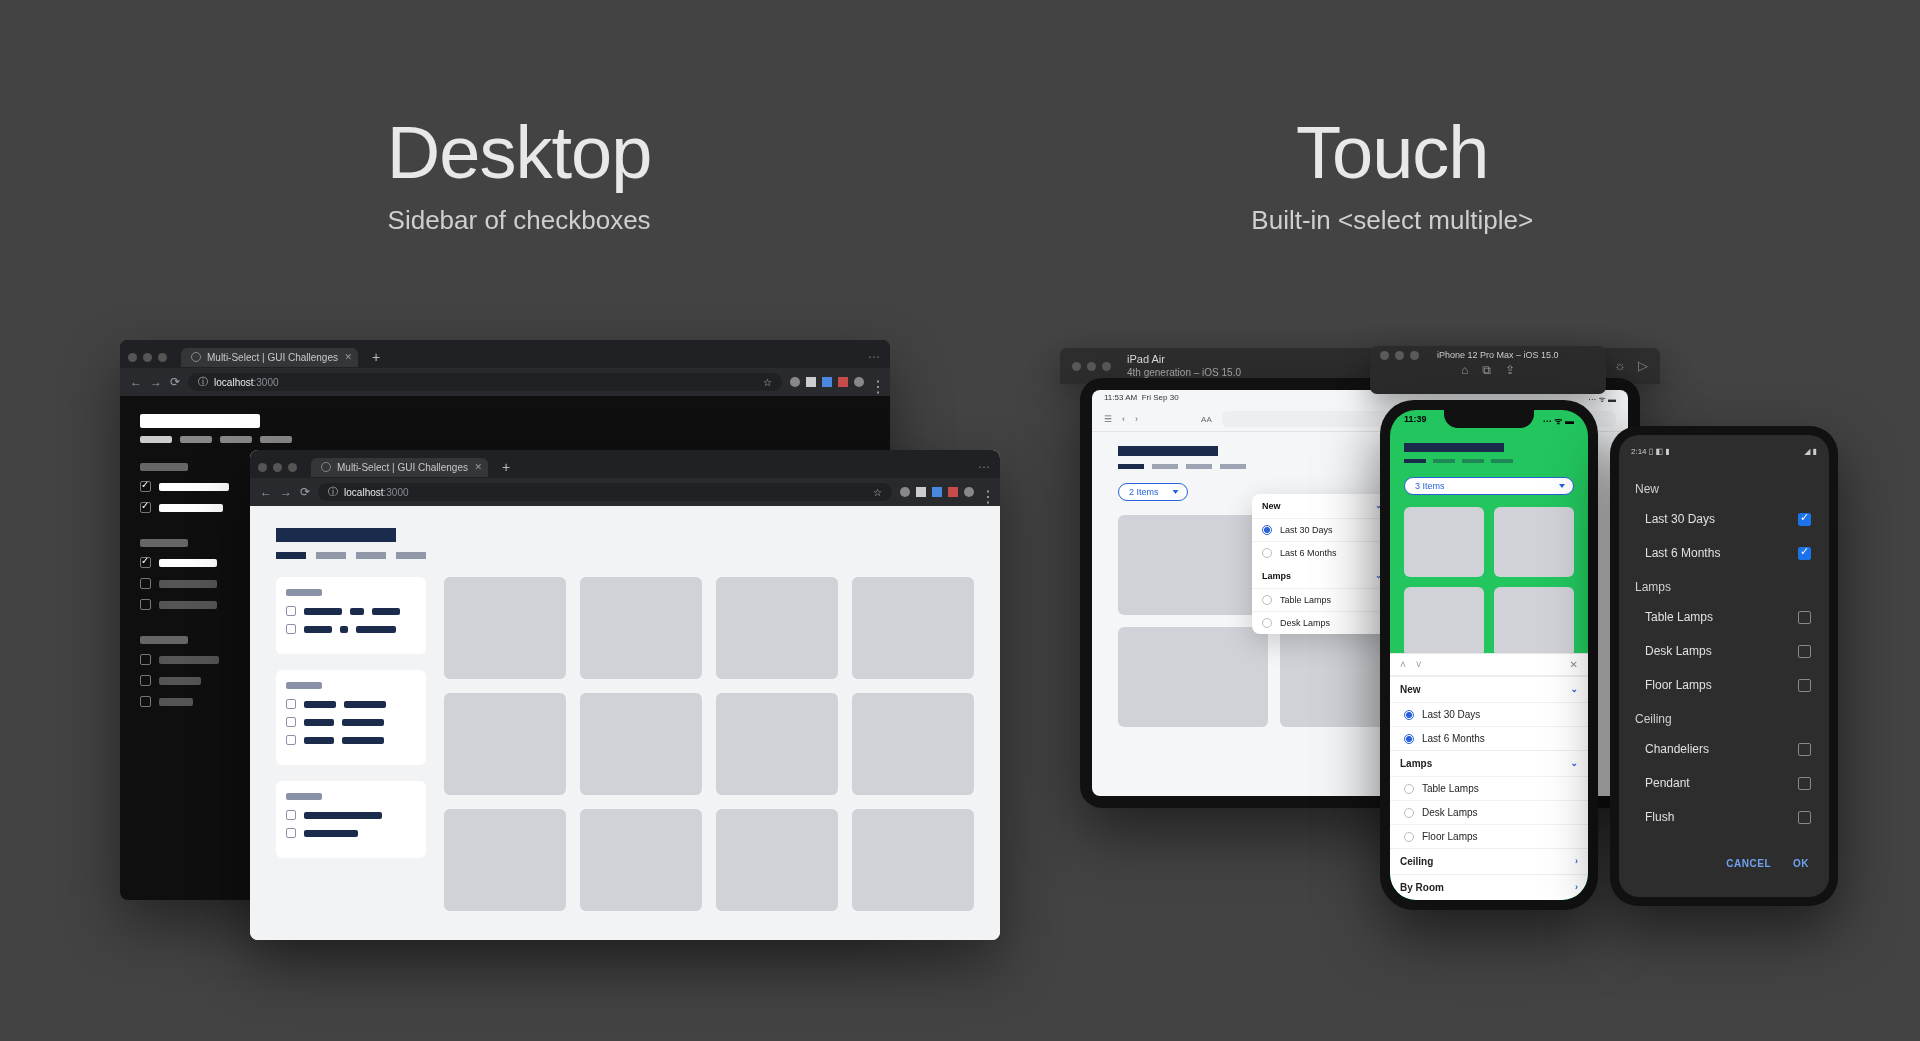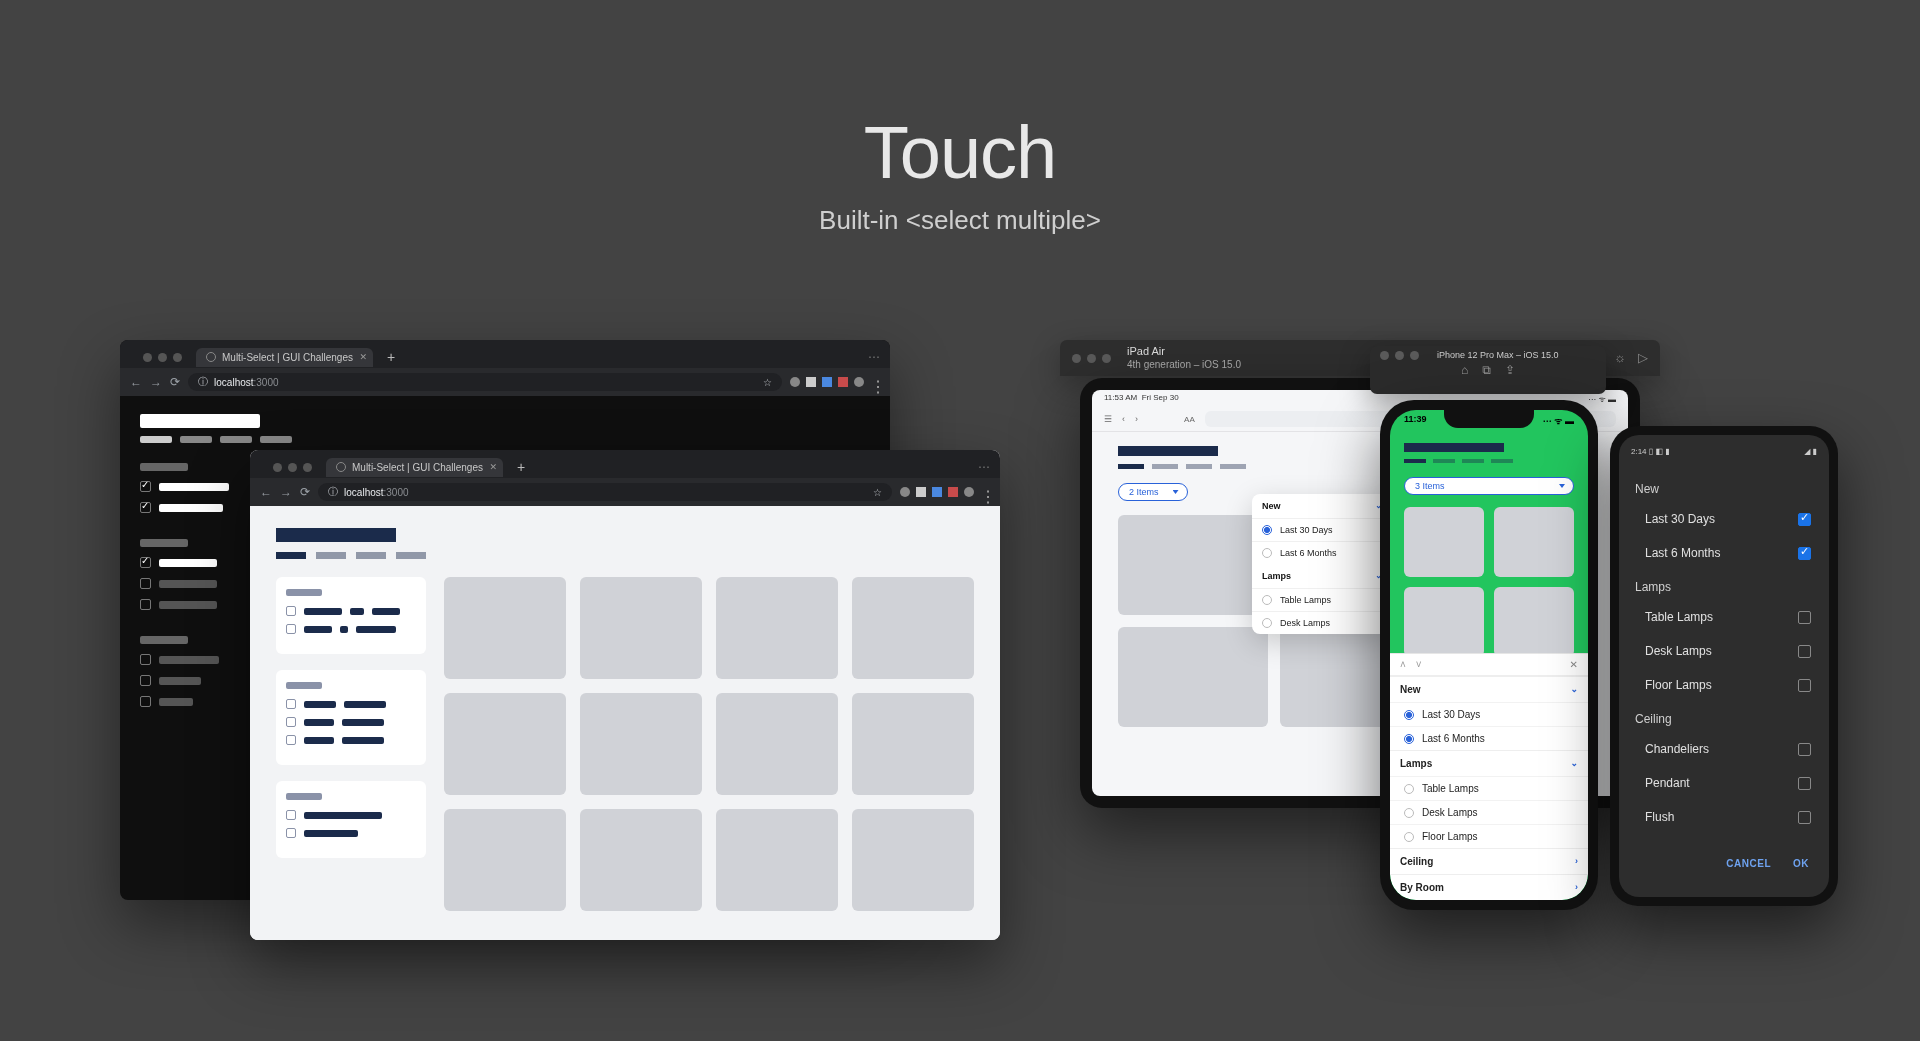--- a/index.html
+++ b/index.html
@@ -50,21 +50,21 @@
     width: 770px; height: 560px;
     background: #0f0f0f;
   }
   .browser.front {
     left: 130px; top: 110px;
     width: 750px; height: 490px;
     background: #f2f3f5;
   }
   .chrome-top {
     background: #202124;
-    padding: 6px 10px 0 23px;
+    padding: 6px 10px 0 8px;
   }
   .chrome-tabs { display: flex; align-items: center; gap: 8px; height: 22px; }
   .traffic { display: flex; gap: 6px; margin-right: 6px; }
   .traffic span { width: 9px; height: 9px; border-radius: 50%; background: #555; display:inline-block; }
   .tab {
     background: #35363a;
     color: #c8c8c8;
     font-size: 10px;
     padding: 4px 20px 4px 10px;
     border-radius: 6px 6px 0 0;
@@ -126,21 +126,21 @@
 
   
   .touch-area {
     position: absolute;
     left: 1060px;
     top: 340px;
     width: 800px;
     height: 620px;
   }
   .sim-toolbar {
-    position:absolute; left:0; top:0;
+    position:absolute; left:0; top:8px;
     width: 600px; height: 36px;
     background:#2e2e2e; border-radius:7px 7px 0 0;
     display:flex; align-items:center; padding:0 12px;
     font-size:10px; color:#aaa;
     box-shadow: 0 10px 30px rgba(0,0,0,.3);
   }
   .sim-toolbar .traffic span { background:#5a5a5a; }
   .sim-toolbar .title { margin-left:10px; line-height:1.2; }
   .sim-toolbar .title b { color:#ddd; font-weight:500; font-size:11px; display:block; }
   .sim-icons { margin-left:auto; display:flex; gap:12px; color:#8a8a8a; font-size:13px; }
@@ -240,20 +240,24 @@
   }
   .and-cb { width:13px; height:13px; border:1.5px solid #888; border-radius:2px; position:relative; }
   .and-cb.on { background:#1a73e8; border-color:#1a73e8; }
   .and-cb.on::after { content:"✓"; position:absolute; top:-3px; left:1px; color:#fff; font-size:11px; }
   .and-actions { display:flex; justify-content:flex-end; gap:22px; padding:10px 20px 28px; font-size:10px; font-weight:600; color:#6ea2ef; letter-spacing:.5px; }
 </style>
 </head>
 <body>
 
 <div class="headings">
+  <div class="heading-col">
+    <h1>Desktop</h1>
+    <p>Sidebar of checkboxes</p>
+  </div>
   <div class="heading-col">
     <h1>Touch</h1>
     <p>Built-in &lt;select multiple&gt;</p>
   </div>
 </div>
 
 <div class="desktop-area">
 
   <div class="browser back">
     <div class="chrome-top">
@@ -483,21 +487,21 @@
   <div class="ipad">
     <div class="ipad-screen">
       <div class="ipad-status">
         <span><span>11:53 AM</span>&nbsp;&nbsp;<span>Fri Sep 30</span></span>
         <span>⋯ ᯤ ▬</span>
       </div>
       <div class="ipad-safari">
         <span>☰</span>
         <span>‹</span>
         <span>›</span>
-        <span style="margin-left:36px;font-size:8px">AA</span>
+        <span style="margin-left:53px;font-size:8px">AA</span>
         <div class="url">localhost</div>
       </div>
       <div class="ipad-content">
         <div class="hdr">
           <div class="big"></div>
           <div class="r2">
               <span style="width:26px"></span>
               <span style="width:26px;opacity:.4"></span>
               <span style="width:26px;opacity:.4"></span>
               <span style="width:26px;opacity:.4"></span>

